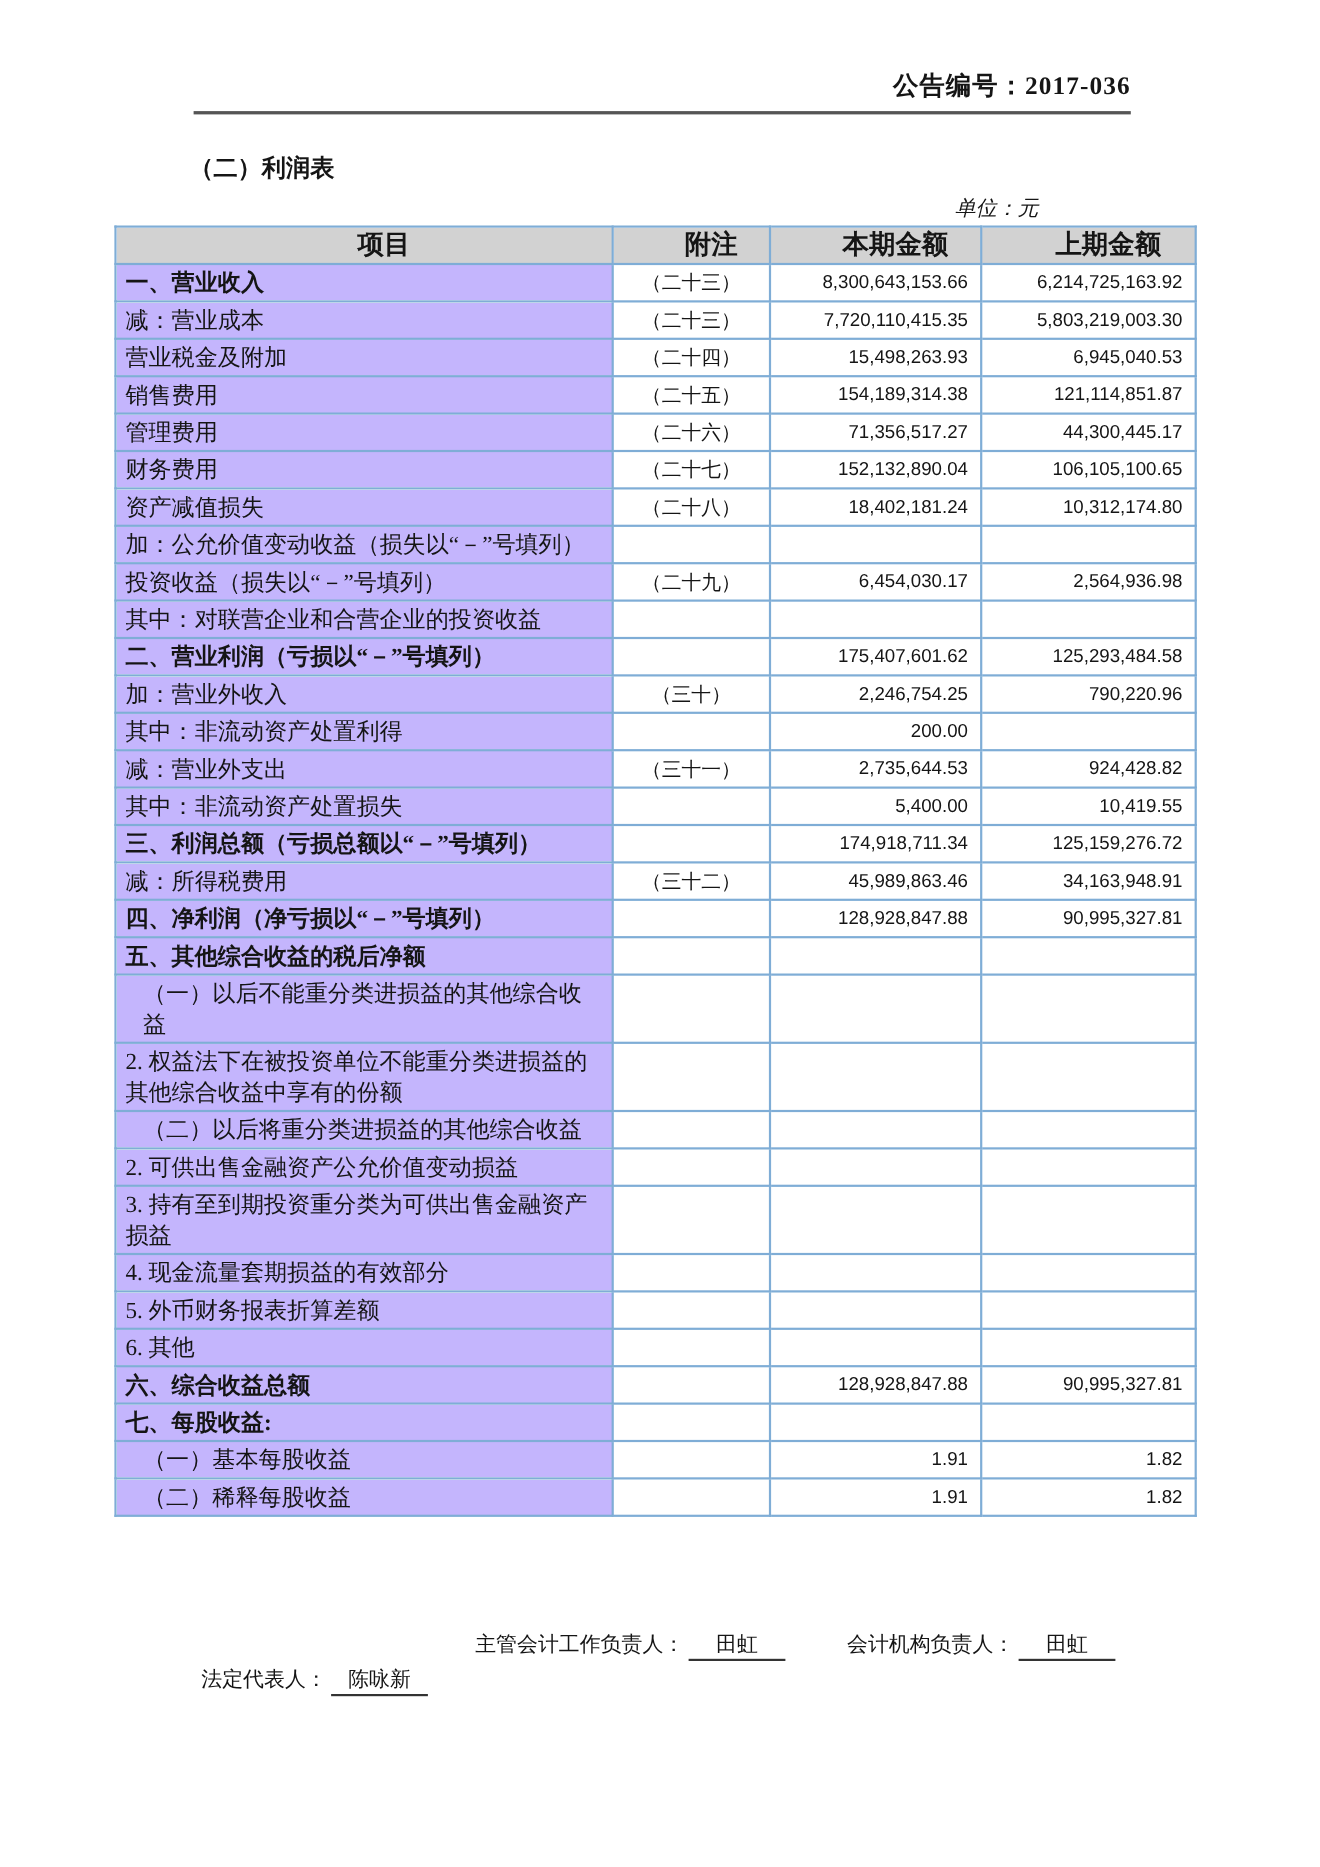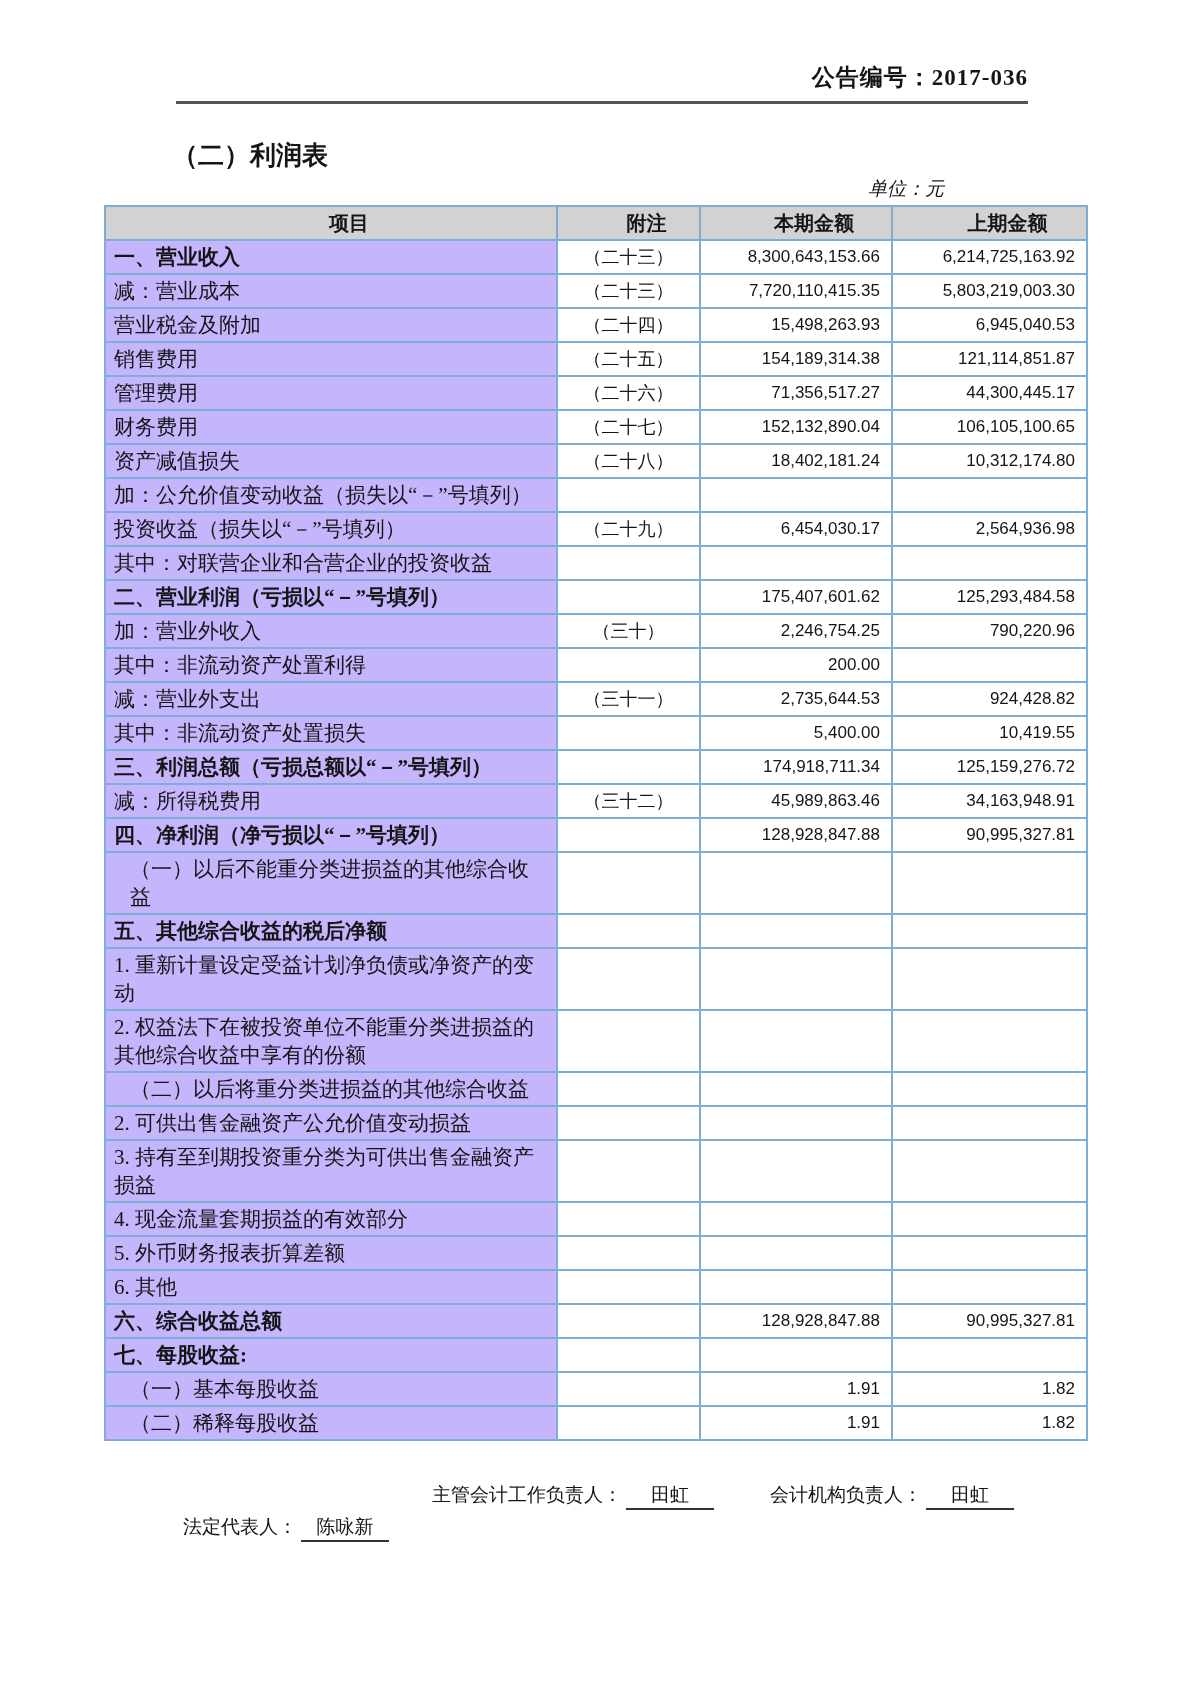--- a/index.html
+++ b/index.html
@@ -12,21 +12,21 @@
   .notice{
     position:absolute;top:62px;right:172px;
     font-size:23px;font-weight:bold;letter-spacing:1px;
   }
   .head-rule{
     position:absolute;top:101px;left:176px;width:852px;height:0;
     border-top:3px solid #555555;
   }
   .doc-title{
     position:absolute;top:138px;left:172px;
-    font-size:26px;font-weight:bold;
+    font-size:22px;font-weight:bold;
   }
   .unit-label{
     position:absolute;top:176px;right:256px;
     font-size:19px;
     font-style:italic;
   }
   table.statement{
     position:absolute;top:205px;left:104px;
     width:982px;border-collapse:collapse;table-layout:fixed;
     background:#ffffff;
@@ -36,21 +36,21 @@
   table.statement col.c-cur{width:192px;}
   table.statement col.c-pri{width:195px;}
   .statement th,.statement td{
     border:2px solid #7fadd6;
     padding:2px 8px;
     line-height:28px;
     overflow:hidden;
   }
   .statement th{
     background:#d2d2d2;
-    font-size:20px;font-weight:bold;text-align:center;padding-left:44px;
+    font-size:24px;font-weight:bold;text-align:center;padding-left:44px;
   }
   td.item{
     background:#c4b5fd;
     font-size:21px;text-align:left;
     word-break:break-all;
   }
   td.item.bold{font-weight:bold;}
   td.item.indent-1{padding-left:24px;}
   td.item.indent-2{margin-left:11px;}
   td.note{
@@ -200,33 +200,27 @@
         <td class="amt">45,989,863.46</td>
         <td class="amt">34,163,948.91</td>
       </tr>
       <tr>
         <td class="item indent-0 bold">四、净利润（净亏损以“－”号填列）</td>
         <td class="note"></td>
         <td class="amt">128,928,847.88</td>
         <td class="amt">90,995,327.81</td>
       </tr>
       <tr>
+        <td class="item indent-0 bold">五、其他综合收益的税后净额</td>
+        <td class="note"></td>
+        <td class="amt"></td>
+        <td class="amt"></td>
+      </tr>
+      <tr>
         <td class="item indent-1">（一）以后不能重分类进损益的其他综合收益</td>
-        <td class="note"></td>
-        <td class="amt"></td>
-        <td class="amt"></td>
-      </tr>
-      <tr>
-        <td class="item indent-0 bold">五、其他综合收益的税后净额</td>
-        <td class="note"></td>
-        <td class="amt"></td>
-        <td class="amt"></td>
-      </tr>
-      <tr>
-        <td class="item indent-0">1. 重新计量设定受益计划净负债或净资产的变动</td>
         <td class="note"></td>
         <td class="amt"></td>
         <td class="amt"></td>
       </tr>
       <tr>
         <td class="item indent-0">2. 权益法下在被投资单位不能重分类进损益的其他综合收益中享有的份额</td>
         <td class="note"></td>
         <td class="amt"></td>
         <td class="amt"></td>
       </tr>

